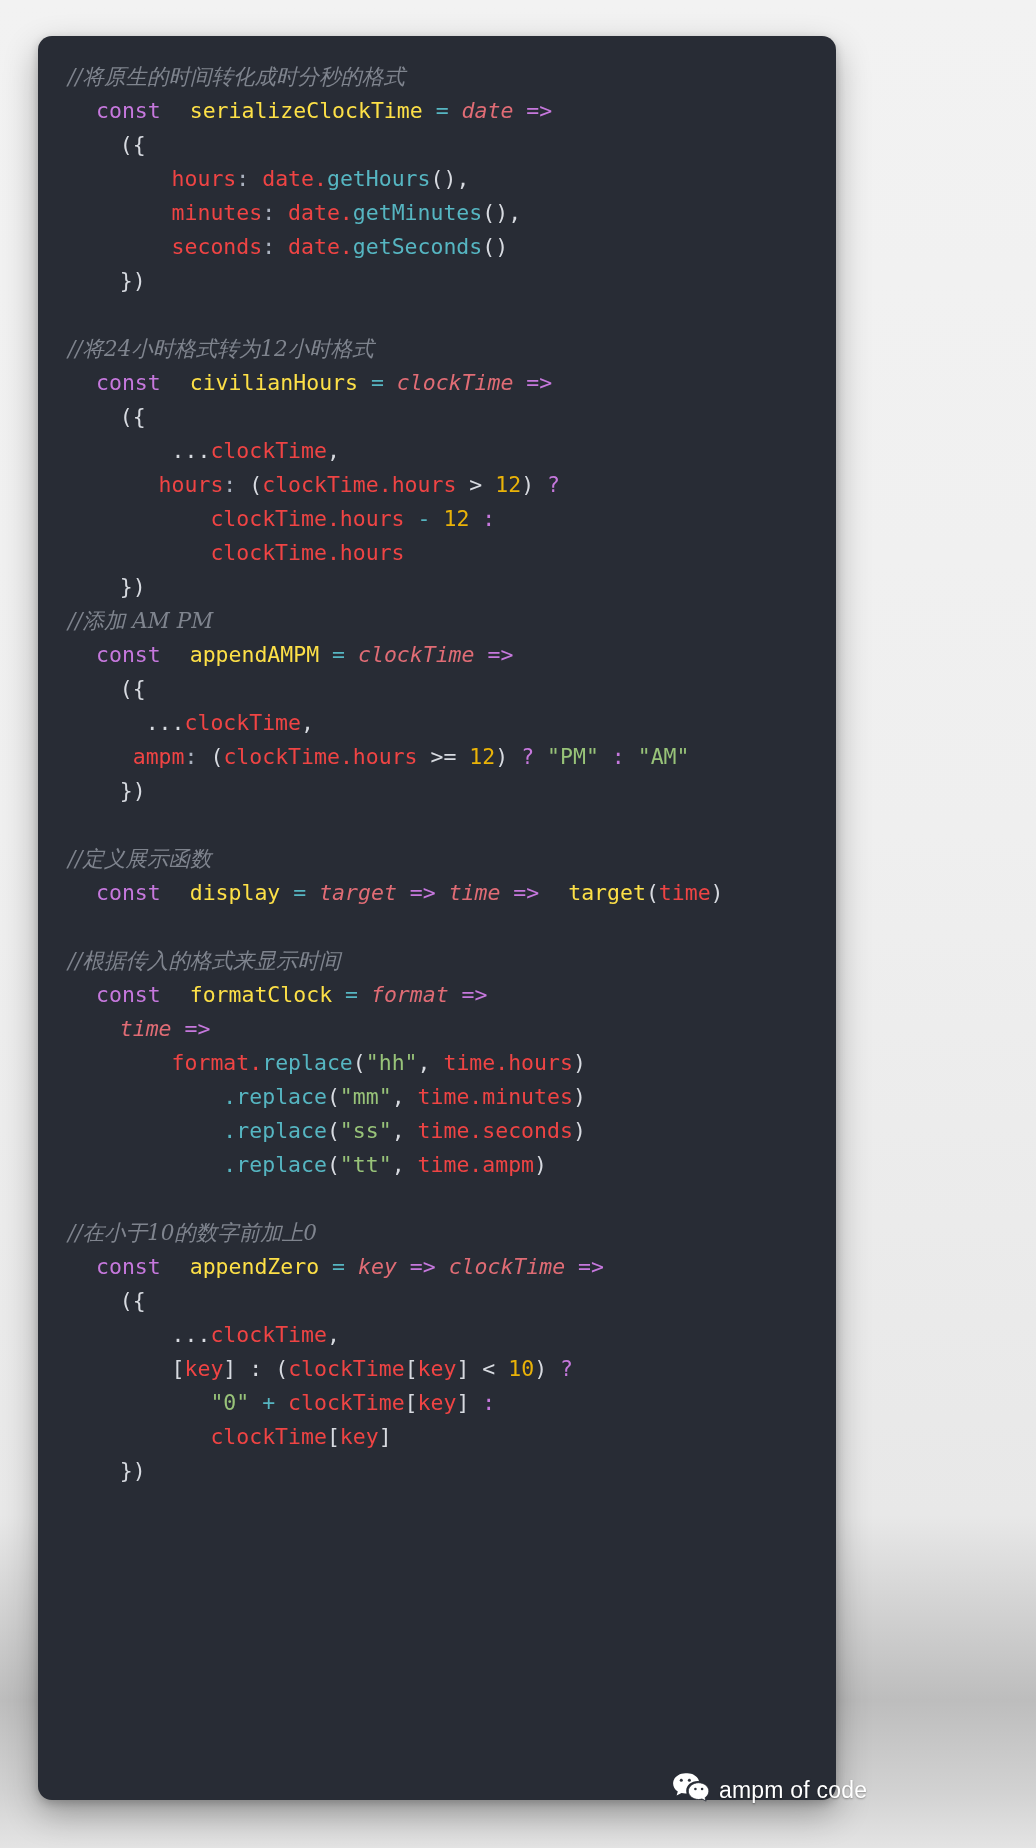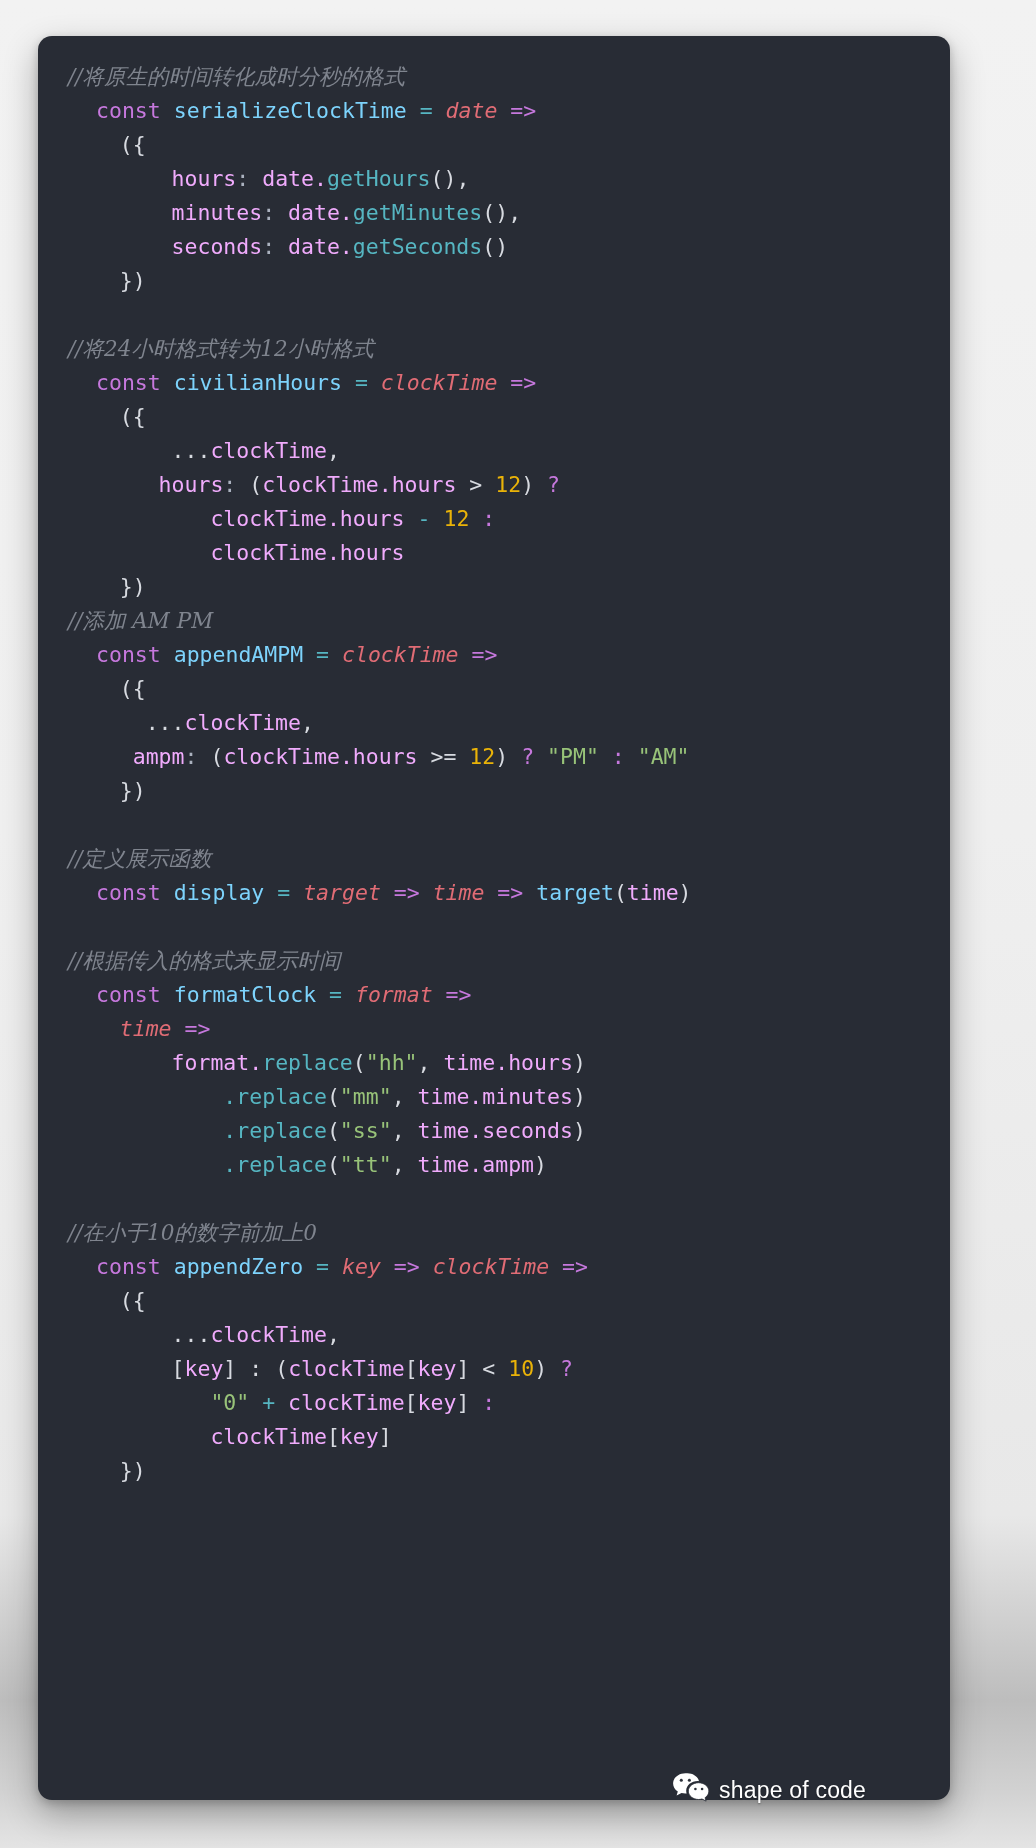--- a/index.html
+++ b/index.html
@@ -23,21 +23,21 @@
 
   #page {
     position: absolute;
     inset: 0;
   }
 
   #code-card {
     position: absolute;
     left: 38px;
     top: 36px;
-    width: 912px;
+    width: 798px;
     height: 1764px;
     background: #282c35;
     border-radius: 14px;
     box-shadow: 0 14px 34px rgba(0,0,0,0.30), 0 3px 10px rgba(0,0,0,0.20);
     overflow: hidden;
   }
 
   #code-block {
     position: absolute;
     left: 30px;
@@ -50,23 +50,23 @@
   }
 
   .line {
     white-space: pre;
     min-height: 34px;
   }
 
   
   .c-comment  { color: #7f848e; font-style: italic; }
   .c-keyword  { color: #c678dd; margin-left: 28px; }         
-  .c-func     { color: #7dd3fc; }         
+  .c-func     { color: #fde047; margin-left: 16px; }         
   .c-param    { color: #e06c75; font-style: italic; }  
-  .c-var      { color: #f0abfc; }         
+  .c-var      { color: #ef4444; }         
   .c-method   { color: #56b6c2; }         
   .c-op       { color: #56b6c2; }         
   .c-arrow    { color: #c678dd; }         
   .c-punc     { color: #d7dae0; }         
   .c-num      { color: #eab308; }         
   .c-str      { color: #98c379; }         
   .c-plain    { color: #abb2bf; }
 
   .cjk {
     font-family: "DejaVu Serif", "Liberation Serif", serif;
@@ -107,16 +107,16 @@
 
         <path d="M13.4 1.2C6.6 1.2 1.1 5.8 1.1 11.4c0 3.2 1.8 6.1 4.7 8L4.6 23.6l4.9-2.5c1.2.3 2.5.5 3.9.5.4 0 .8 0 1.2-.1-.3-.9-.4-1.8-.4-2.7 0-5.4 5.2-9.7 11.6-9.7.4 0 .8 0 1.2.1-1-4.6-5.9-8-11.6-8z" fill="#ffffff"></path>
         <circle cx="9.3" cy="8.2" r="1.55" fill="#2c313a"></circle>
         <circle cx="17.4" cy="8.2" r="1.55" fill="#2c313a"></circle>
 
         <path d="M36.9 19.1c0-4.6-4.6-8.4-10.3-8.4s-10.3 3.8-10.3 8.4c0 4.6 4.6 8.4 10.3 8.4 1.2 0 2.3-.2 3.4-.5l4.1 2.1-1-3.4c2.3-1.5 3.8-3.9 3.8-6.6z" fill="#ffffff" stroke="#2c313a" stroke-width="0.9"></path>
         <circle cx="23.4" cy="17.0" r="1.3" fill="#2c313a"></circle>
         <circle cx="30.1" cy="17.0" r="1.3" fill="#2c313a"></circle>
       </svg>
     </span>
-    <span class="wm-text">shape of code</span>
+    <span class="wm-text">ampm of code</span>
   </div>
 
 </div>
 
 </body></html>

